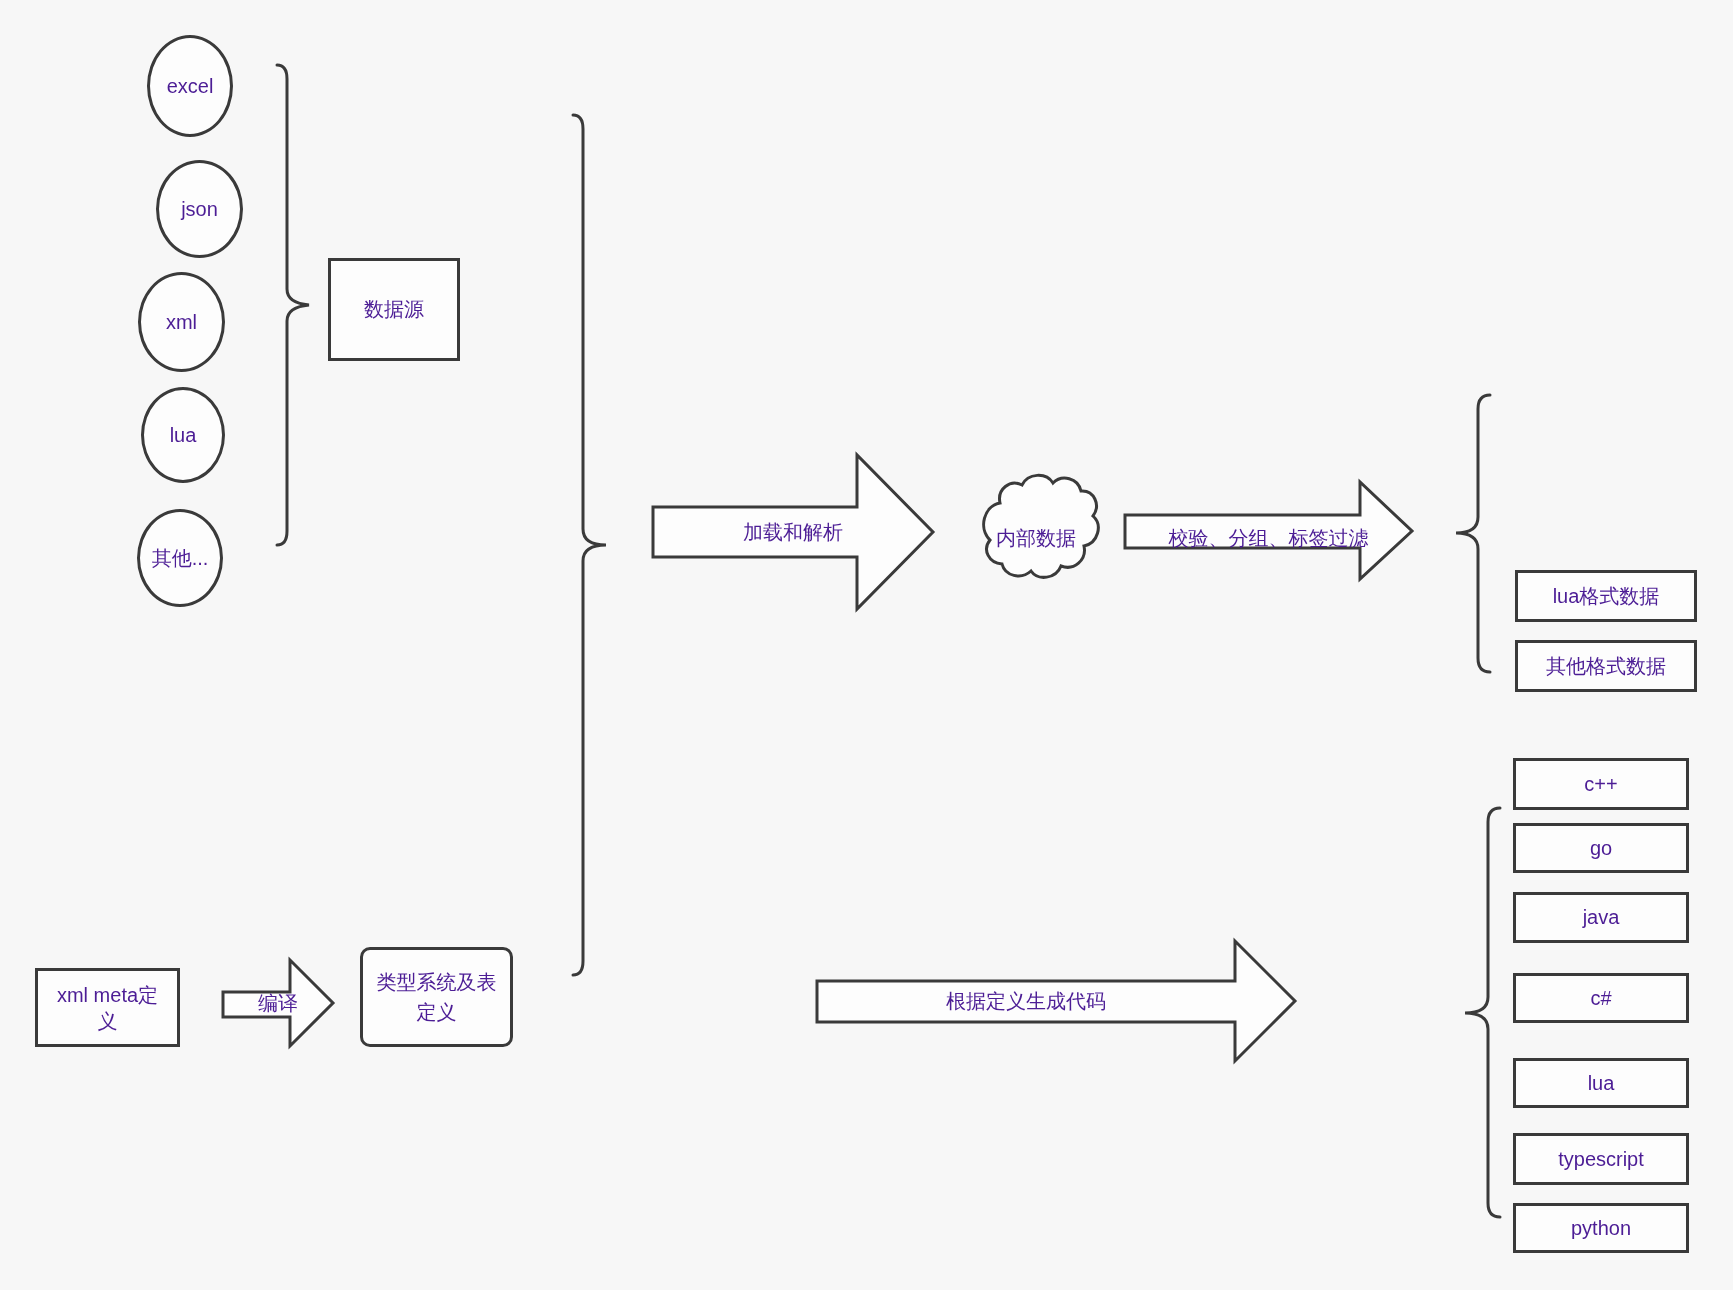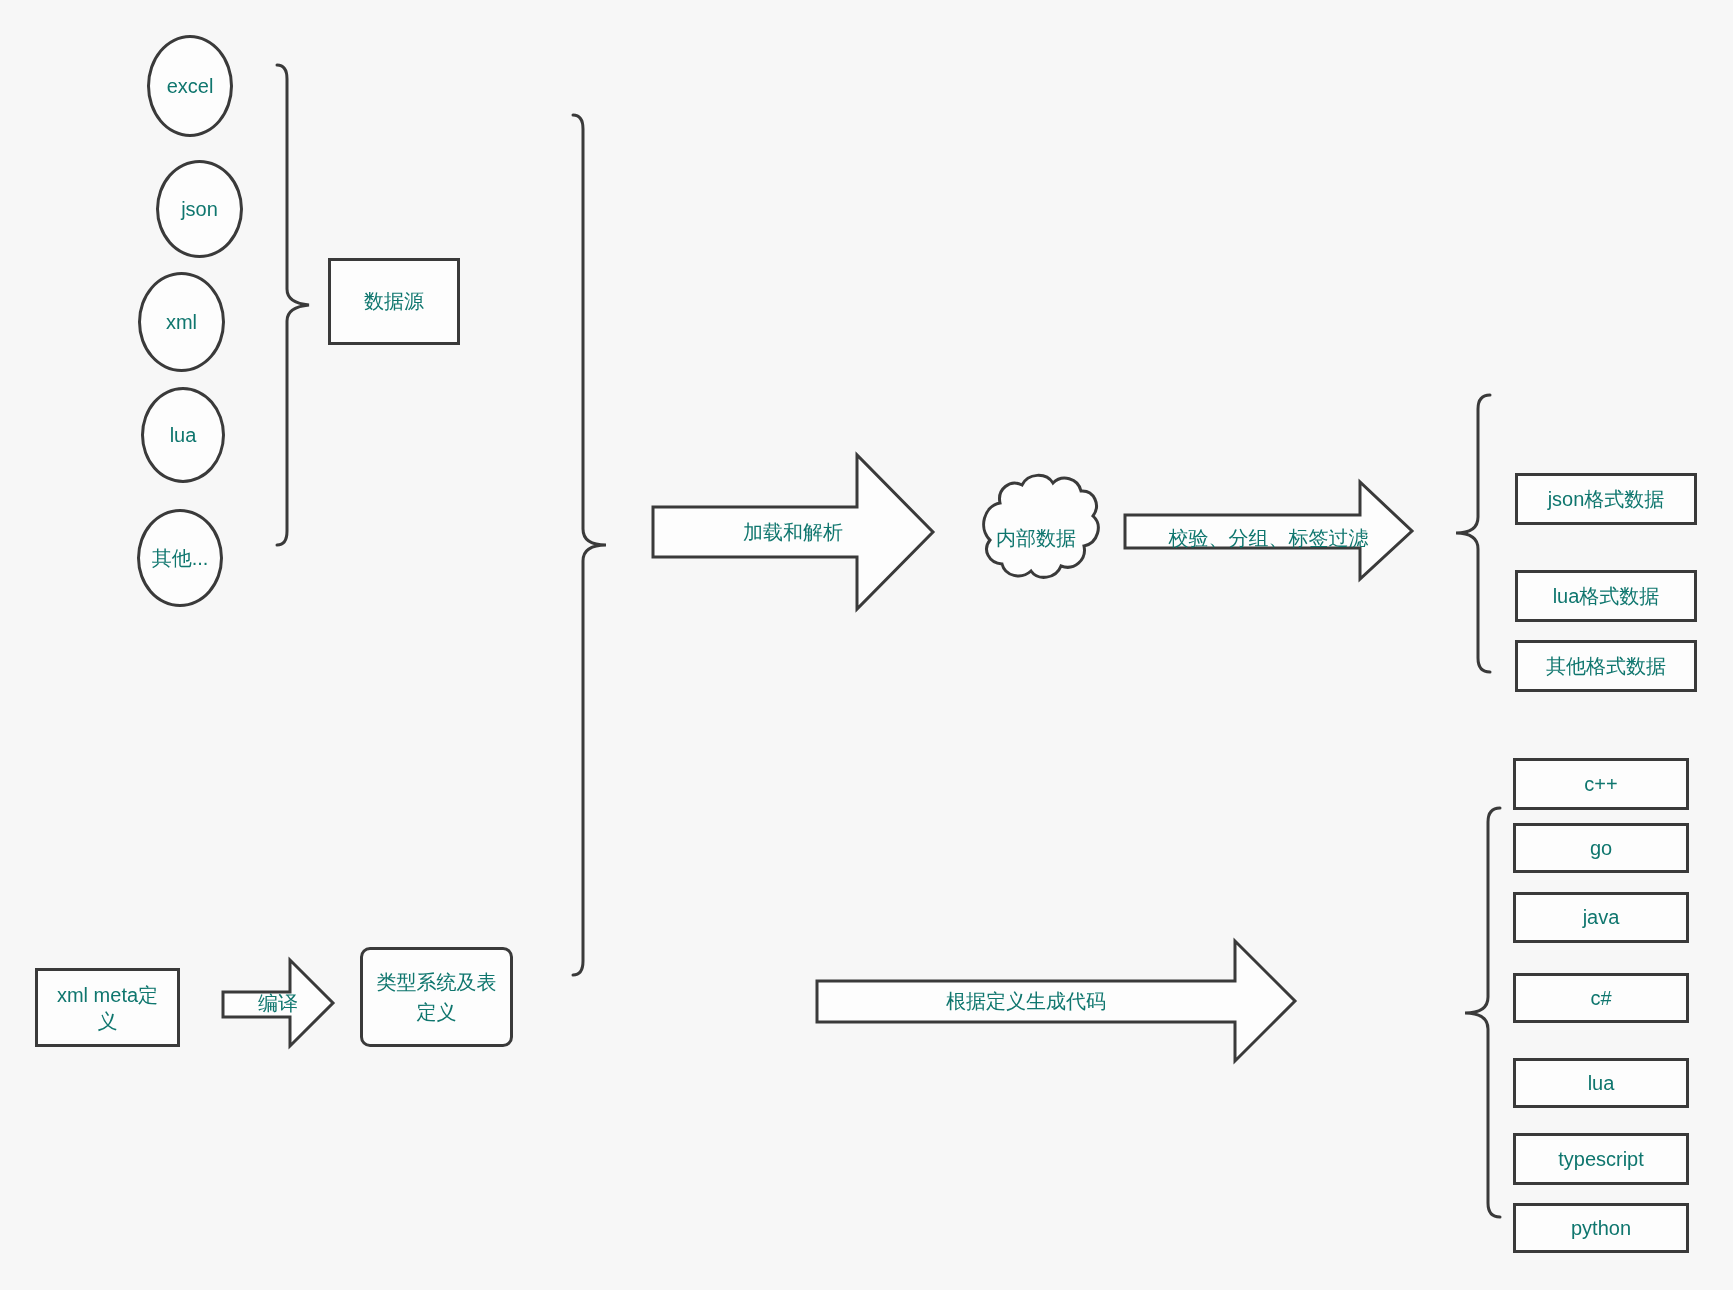--- a/index.html
+++ b/index.html
@@ -1,19 +1,19 @@
 <!DOCTYPE html>
 <html><head>
 <meta charset="utf-8">
 <style>
   html,body { margin:0; padding:0; }
   #canvas {
     position:relative; width:1733px; height:1290px;
     background:#f7f7f7; overflow:hidden;
-    font-family:"Liberation Sans", sans-serif; color:#0f766e;
+    font-family:"Liberation Sans", sans-serif; color:#4c1d95;
   }
   #shapes { position:absolute; left:0; top:0; }
   .ellipse {
     position:absolute; box-sizing:border-box;
     border:3px solid #3a3a3a; border-radius:50%; background:#fdfdfd;
     display:flex; align-items:center; justify-content:center;
     font-size:20px; text-align:center;
   }
   .box {
     position:absolute; box-sizing:border-box;
@@ -64,33 +64,32 @@
          C 1021,580 1005,576 1002,564
          C 989,563 982,550 990,540 Z"></path>
   </svg>
 
   <div class="ellipse" style="left:147px; top:35px;  width:86px; height:102px;">excel</div>
   <div class="ellipse" style="left:156px; top:160px; width:87px; height:98px;">json</div>
   <div class="ellipse" style="left:138px; top:272px; width:87px; height:100px;">xml</div>
   <div class="ellipse" style="left:141px; top:387px; width:84px; height:96px;">lua</div>
   <div class="ellipse" style="left:137px; top:509px; width:86px; height:98px;">其他...</div>
 
-  <div class="box" style="left:328px; top:258px; width:132px; height:87px;">数据源</div>
+  <div class="box" style="left:328px; top:258px; width:132px; height:103px;">数据源</div>
 
   <div class="box" style="left:35px; top:968px; width:145px; height:79px; padding:0 14px; line-height:26px;">xml meta定义</div>
   <div class="box rounded" style="left:360px; top:947px; width:153px; height:100px; padding:16px 12px; line-height:30px;">类型系统及表定义</div>
 
   <div class="label" style="left:653px; top:517px; width:280px; height:30px;">加载和解析</div>
   <div class="label" style="left:1125px; top:516px; width:287px; height:44px;">校验、分组、标签过滤</div>
   <div class="label" style="left:223px; top:989px; width:110px; height:28px;">编译</div>
   <div class="label" style="left:817px; top:986px; width:418px; height:30px;">根据定义生成代码</div>
 
   <div class="label" style="left:976px; top:524px; width:120px; height:28px;">内部数据</div>
 
-  <div class="box" style="left:1515px; top:473px; width:182px; height:52px;">json格式数据</div>
   <div class="box" style="left:1515px; top:570px; width:182px; height:52px;">lua格式数据</div>
   <div class="box" style="left:1515px; top:640px; width:182px; height:52px;">其他格式数据</div>
 
   <div class="box" style="left:1513px; top:758px; width:176px; height:52px;">c++</div>
   <div class="box" style="left:1513px; top:823px; width:176px; height:50px;">go</div>
   <div class="box" style="left:1513px; top:892px; width:176px; height:51px;">java</div>
   <div class="box" style="left:1513px; top:973px; width:176px; height:50px;">c#</div>
   <div class="box" style="left:1513px; top:1058px; width:176px; height:50px;">lua</div>
   <div class="box" style="left:1513px; top:1133px; width:176px; height:52px;">typescript</div>
   <div class="box" style="left:1513px; top:1203px; width:176px; height:50px;">python</div>

